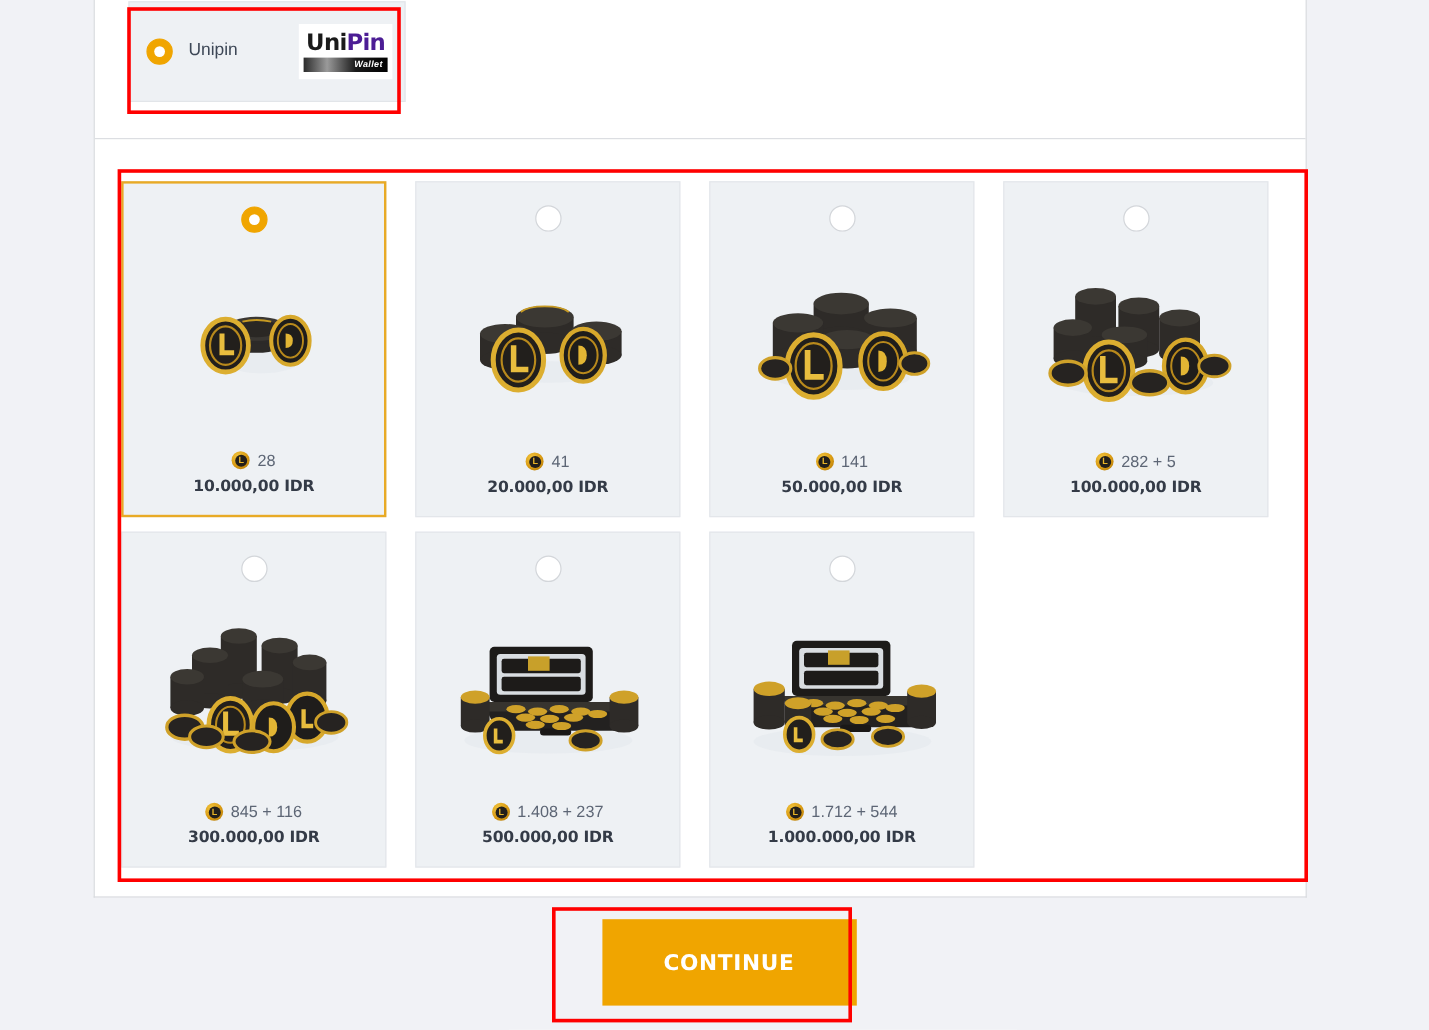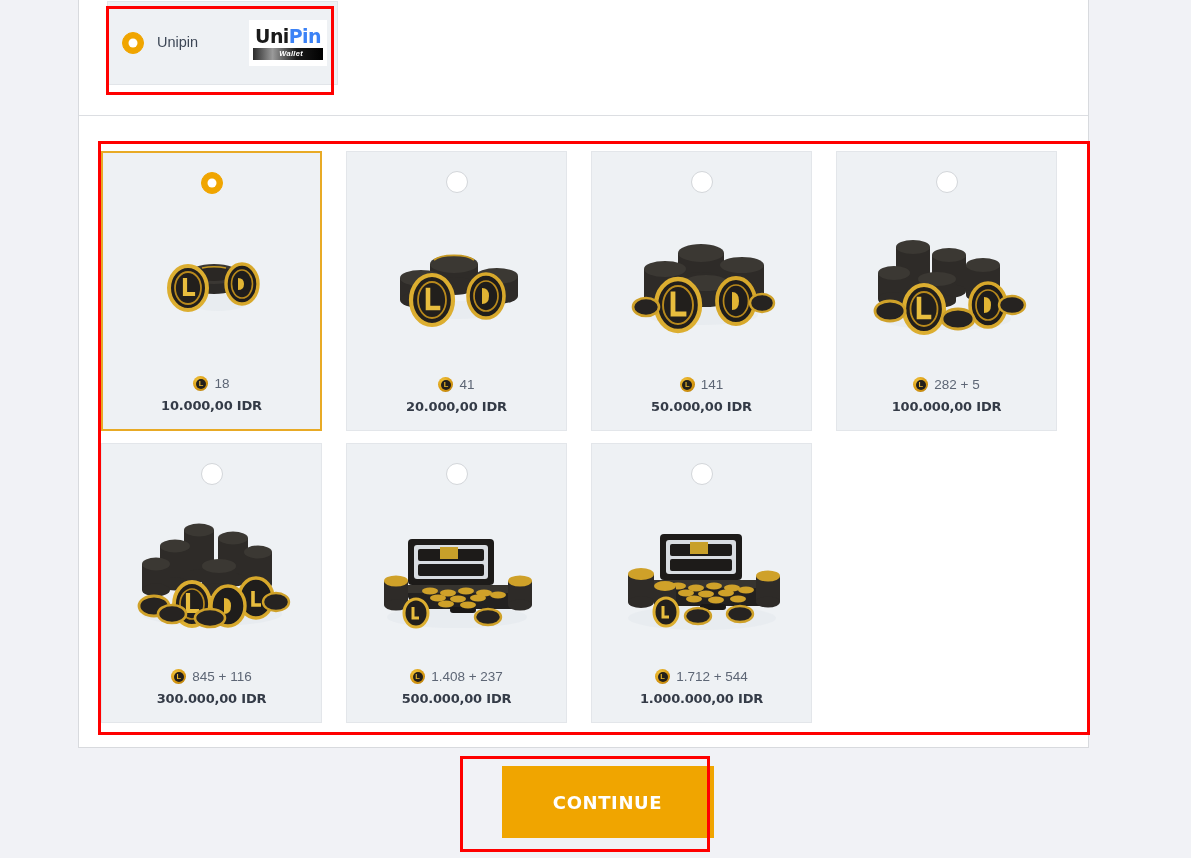--- a/index.html
+++ b/index.html
@@ -88,29 +88,29 @@
     padding: 3px 2px;
   }
   .unipin-top {
     font-size: 19px;
     font-weight: bold;
     letter-spacing: -0.6px;
     line-height: 1;
     font-family: "DejaVu Sans", sans-serif;
   }
   .unipin-top .u { color: #1a1a1a; }
-  .unipin-top .p { color: #3b82f6; }
+  .unipin-top .p { color: #4c1d95; }
   .unipin-bar {
     width: 70px; height: 12px;
     margin-top: 2px;
     background: linear-gradient(90deg,#2b2b2b 0%, #9a9a9a 28%, #1a1a1a 62%, #000 100%);
     display: flex;
     align-items: center;
     justify-content: flex-end;
-    padding-right: 20px;
+    padding-right: 4px;
   }
   .unipin-bar span {
     color: #ffffff;
     font-size: 7.5px;
     font-weight: bold;
     font-style: italic;
     letter-spacing: 0.3px;
   }
 
   
@@ -312,21 +312,21 @@
                     <ellipse cx="46" cy="48" rx="13" ry="16" fill="none" stroke="#b8891c" stroke-width="1.8"></ellipse>
                     <path d="M43 40 v14 h8" stroke="#e8bd3e" stroke-width="4.2" fill="none" stroke-linecap="square"></path>
                   </g>
                 </g>
               </svg>
             </span>
             <span class="pkg-amount">
               <span class="coin-badge">
                   <i>L</i>
                 </span>
-              <span>18</span>
+              <span>28</span>
             </span>
             <span class="pkg-price">10.000,00 IDR</span>
           </div>
         </div>
 
         <div class="pkg-cell">
           <div class="pkg-card">
             <span class="pkg-radio"></span>
             <span class="pkg-art">
               <svg width="150" height="95" viewBox="0 0 150 95">

